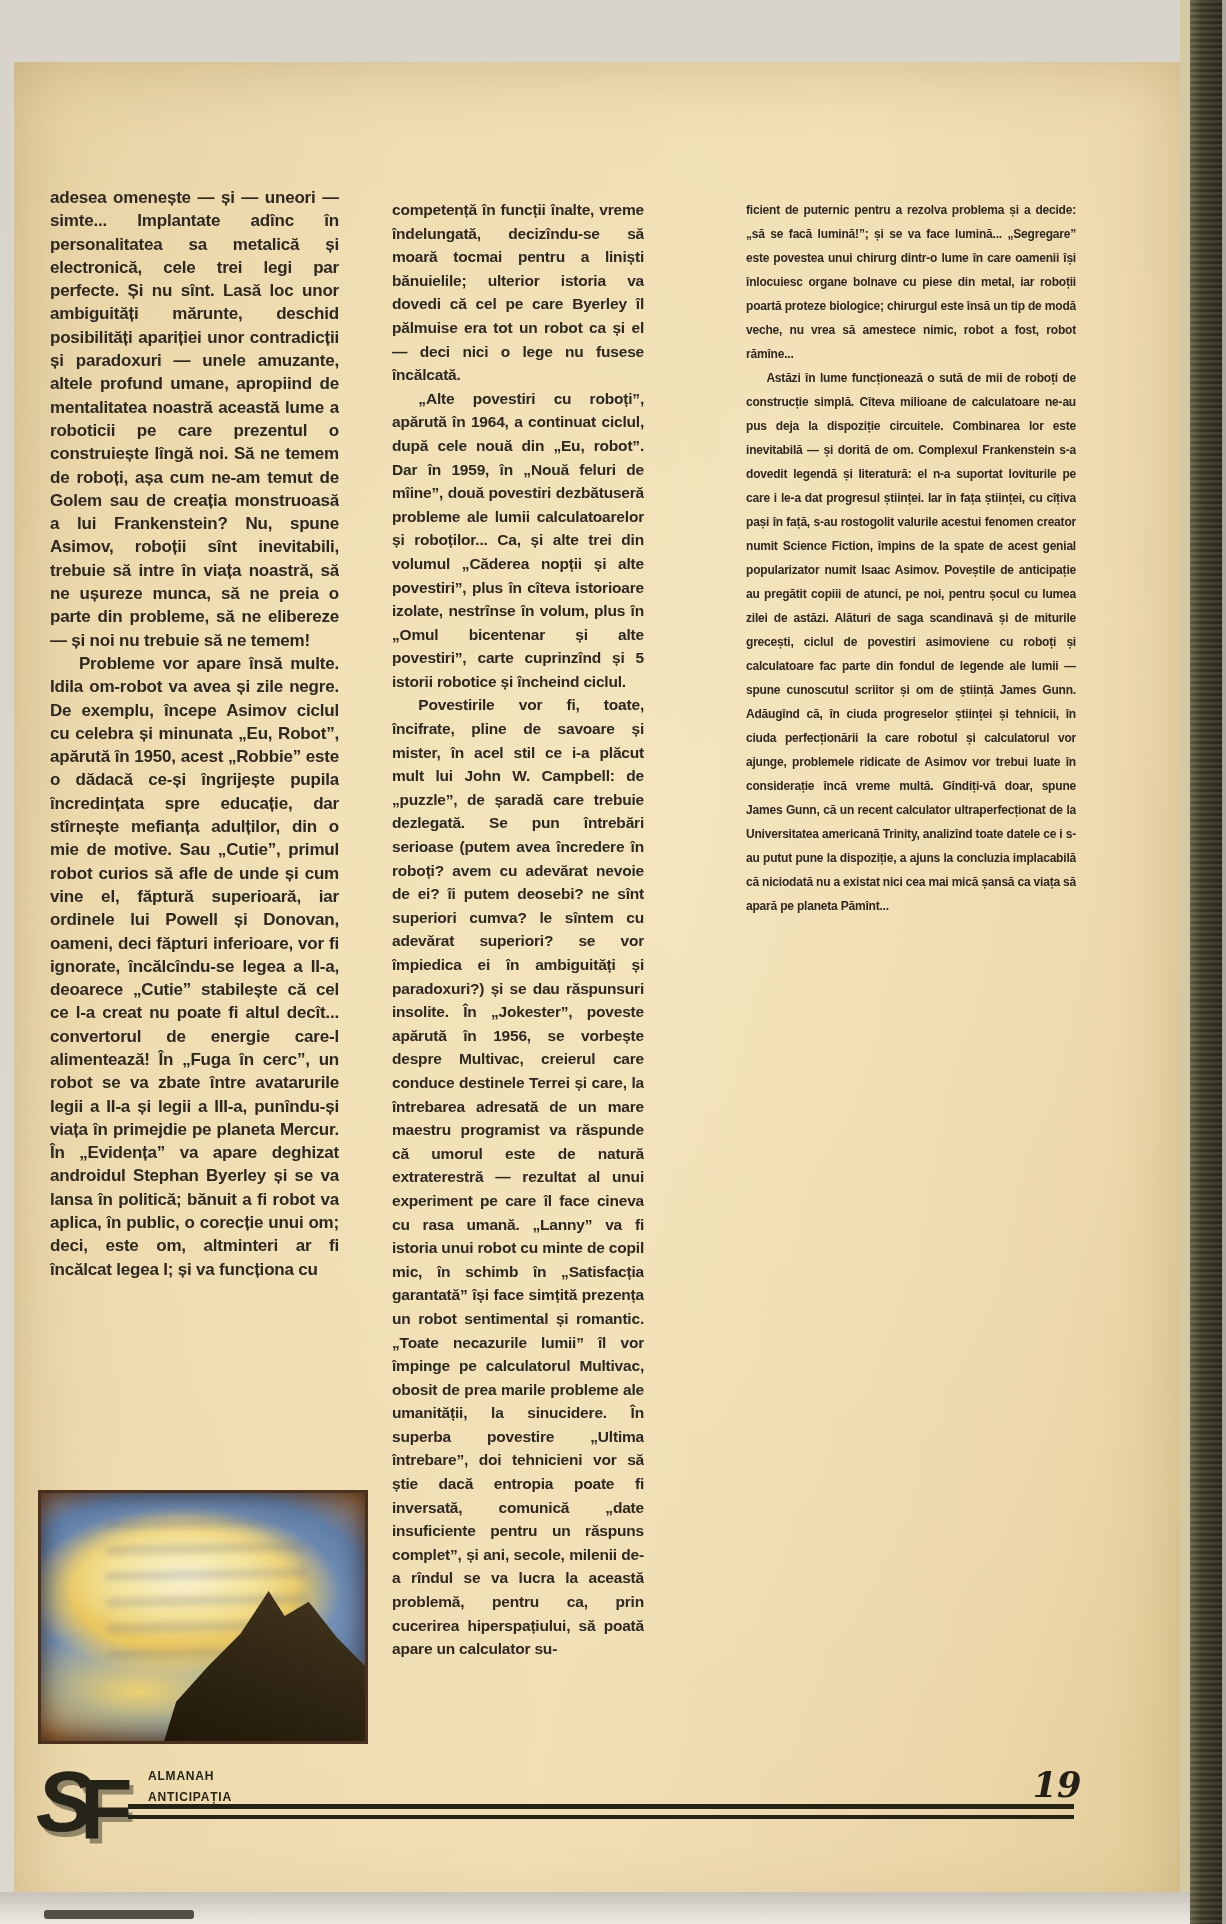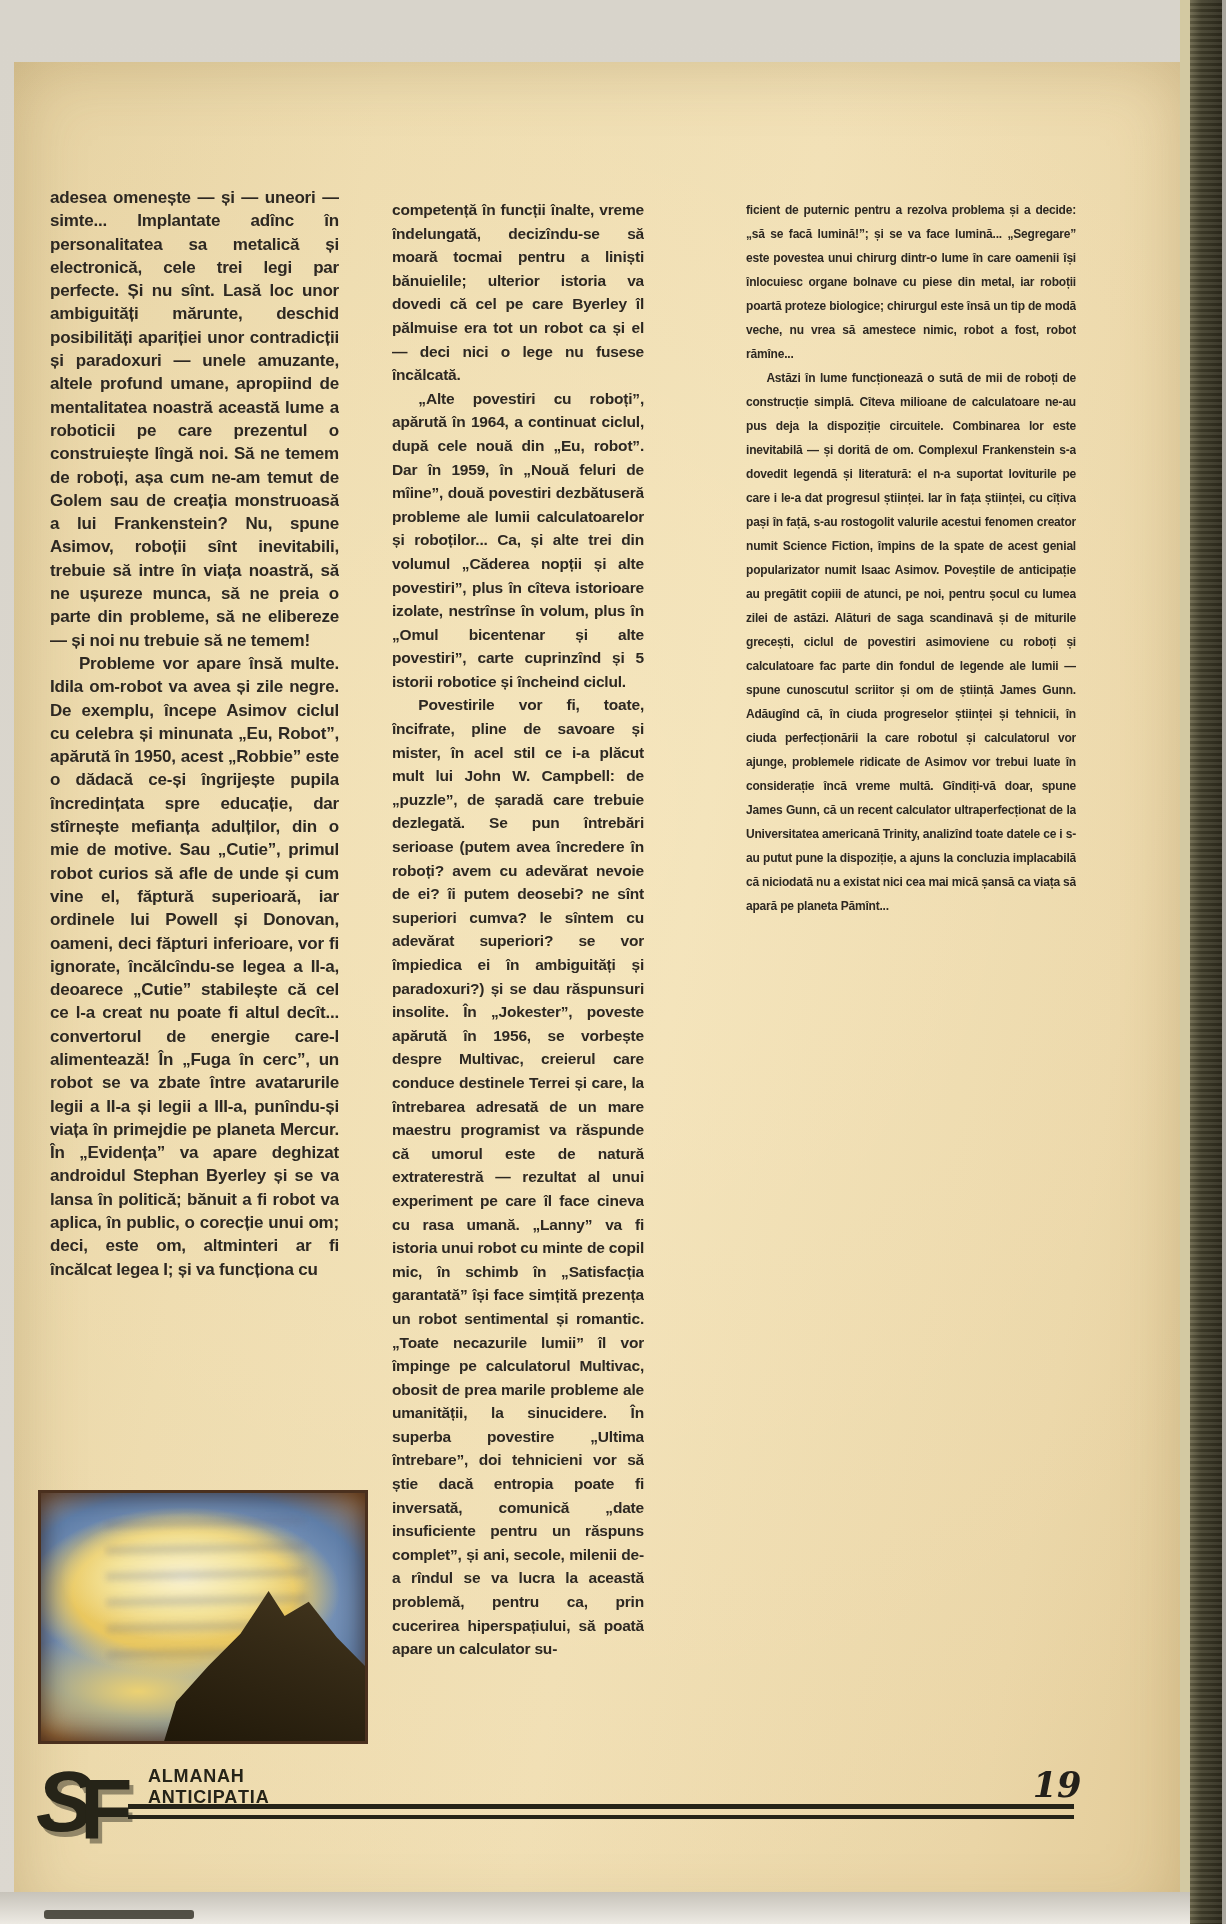--- a/index.html
+++ b/index.html
@@ -44,21 +44,21 @@
     position:absolute;left:20%;top:10%;width:62%;height:56%;
     background:repeating-linear-gradient(to bottom, rgba(105,112,138,.25) 0 9px, rgba(105,112,138,0) 9px 26px);
     filter:blur(3px);transform:rotate(-1.2deg);
   }
 
   .footer-logo{position:absolute;left:22px;top:1694px;width:110px;height:100px;color:#262418;}
   .sf-s,.sf-f{position:absolute;font-weight:900;font-size:86px;line-height:86px;
     text-shadow:4px 5px 0 rgba(38,36,24,.45);}
   .sf-s{left:0;top:2px;font-style:italic;}
   .sf-f{left:44px;top:10px;}
-  .mag-name{position:absolute;left:134px;top:1704px;color:#262418;font-weight:900;font-size:18px;line-height:21px;letter-spacing:.8px;}
+  .mag-name{position:absolute;left:134px;top:1704px;color:#262418;font-weight:900;font-size:12px;line-height:21px;letter-spacing:.8px;}
   .footer-rule{position:absolute;left:114px;top:1742px;width:946px;height:6px;
     border-top:5px solid #262418;border-bottom:4px solid #262418;box-sizing:content-box;}
   .page-number{position:absolute;left:1008px;top:1702px;width:70px;text-align:center;
     font-family:"DejaVu Serif",serif;font-weight:700;font-style:italic;font-size:35px;color:#23201a;}
 
   .edge-pale{position:absolute;left:1180px;top:0;width:10px;height:1924px;background:#d3c9a2;}
   .edge-dark{position:absolute;left:1190px;top:0;width:32px;height:1924px;
     background:
       repeating-linear-gradient(to bottom, rgba(255,255,255,.06) 0 3px, rgba(0,0,0,.12) 3px 6px),
       linear-gradient(to right,#6b664b 0%,#43402c 35%,#2f2c1e 100%);}

